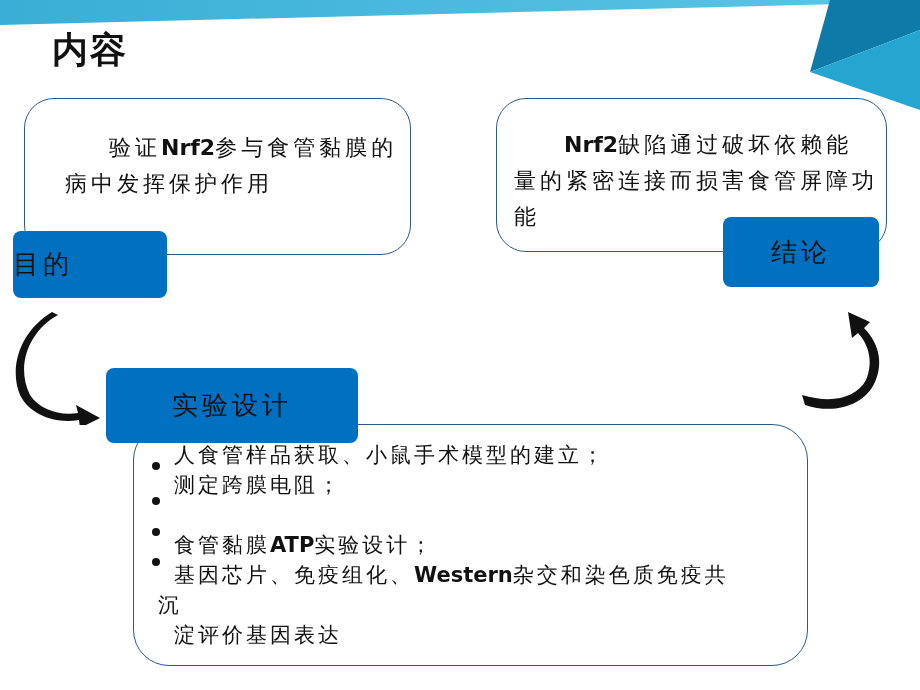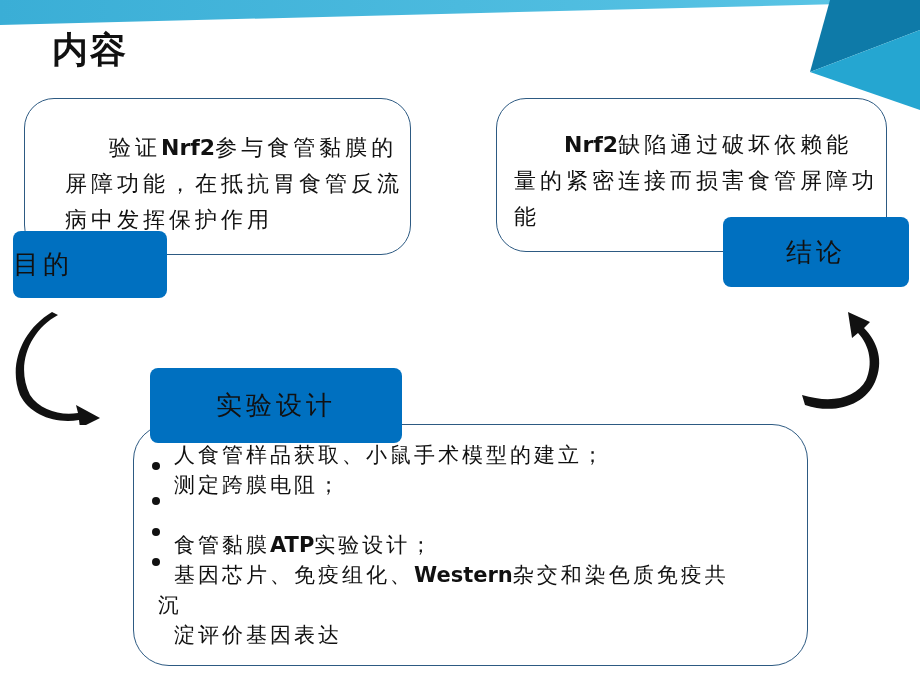--- a/index.html
+++ b/index.html
@@ -26,22 +26,22 @@
       position:absolute; font-size:22px; line-height:36px; letter-spacing:4px; color:#111;
     }
     .box-text b { font-family:"DejaVu Sans", "Liberation Sans", sans-serif; font-weight:900; letter-spacing:0; font-size:22px; }
     .purpose-text { left:42px; top:130px; width:360px;margin-left:23px; }
     .conclusion-text { left:514px; top:127px; width:370px; }
     .label-box {
       position:absolute; background:#0070c0; border-radius:8px; color:#111;
       font-size:26px; display:flex; align-items:center; justify-content:center; letter-spacing:4px;
     }
     .label-purpose { left:13px; top:231px; width:154px; height:67px; justify-content:flex-start; box-sizing:border-box; }
-    .label-conclusion { left:723px; top:217px; width:186px; height:70px; }
-    .label-design { left:106px; top:368px; width:252px; height:75px;margin-left:44px; }
+    .label-conclusion { left:723px; top:217px; width:156px; height:70px; }
+    .label-design { left:106px; top:368px; width:252px; height:75px; }
     .arrow { position:absolute; }
     .design-list { position:absolute; left:140px; top:440px; width:660px; font-size:21px; line-height:30px; letter-spacing:3px; }
     .design-list .row { position:relative; height:30px; padding-left:34px; white-space:nowrap; }
     .design-list .row.wrap { padding-left:18px; }
     .design-list b { font-family:"DejaVu Sans", "Liberation Sans", sans-serif; font-weight:900; letter-spacing:0; }
     .bullet { position:absolute; width:8px; height:8px; border-radius:50%; background:#111; }
   </style>
 </head>
 <body>
 
@@ -58,21 +58,20 @@
 <svg class="corner" viewBox="0 0 140 110">
   <polygon points="50,0 140,0 140,30 30,72" fill="#0e7aa8"></polygon>
   <polygon points="30,72 140,30 140,110" fill="#25a6d1"></polygon>
 </svg>
 
 <div class="title">内容</div>
 
 <div class="outline-box box-purpose"></div>
 <div class="box-text purpose-text">
   <div><span style="padding-left:44px">验证</span><b>Nrf2</b><span>参与食管黏膜的</span></div>
-  <div>屏障功能，在抵抗胃食管反流</div>
   <div>病中发挥保护作用</div>
 </div>
 <div class="label-box label-purpose">目的</div>
 
 <div class="outline-box box-conclusion"></div>
 <div class="box-text conclusion-text">
   <div><b style="padding-left:50px">Nrf2</b><span>缺陷通过破坏依赖能</span></div>
   <div>量的紧密连接而损害食管屏障功</div>
   <div>能</div>
 </div>

